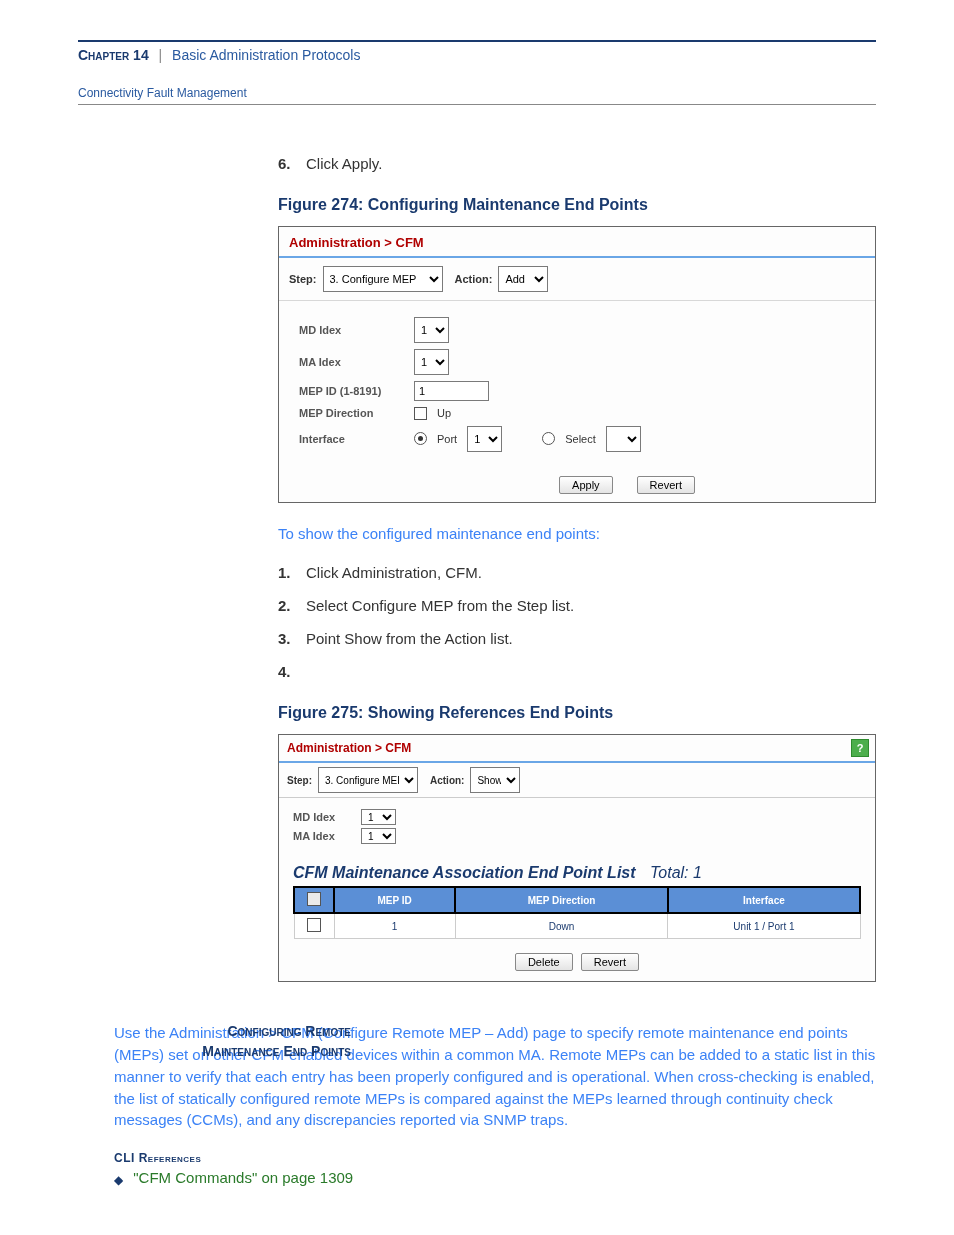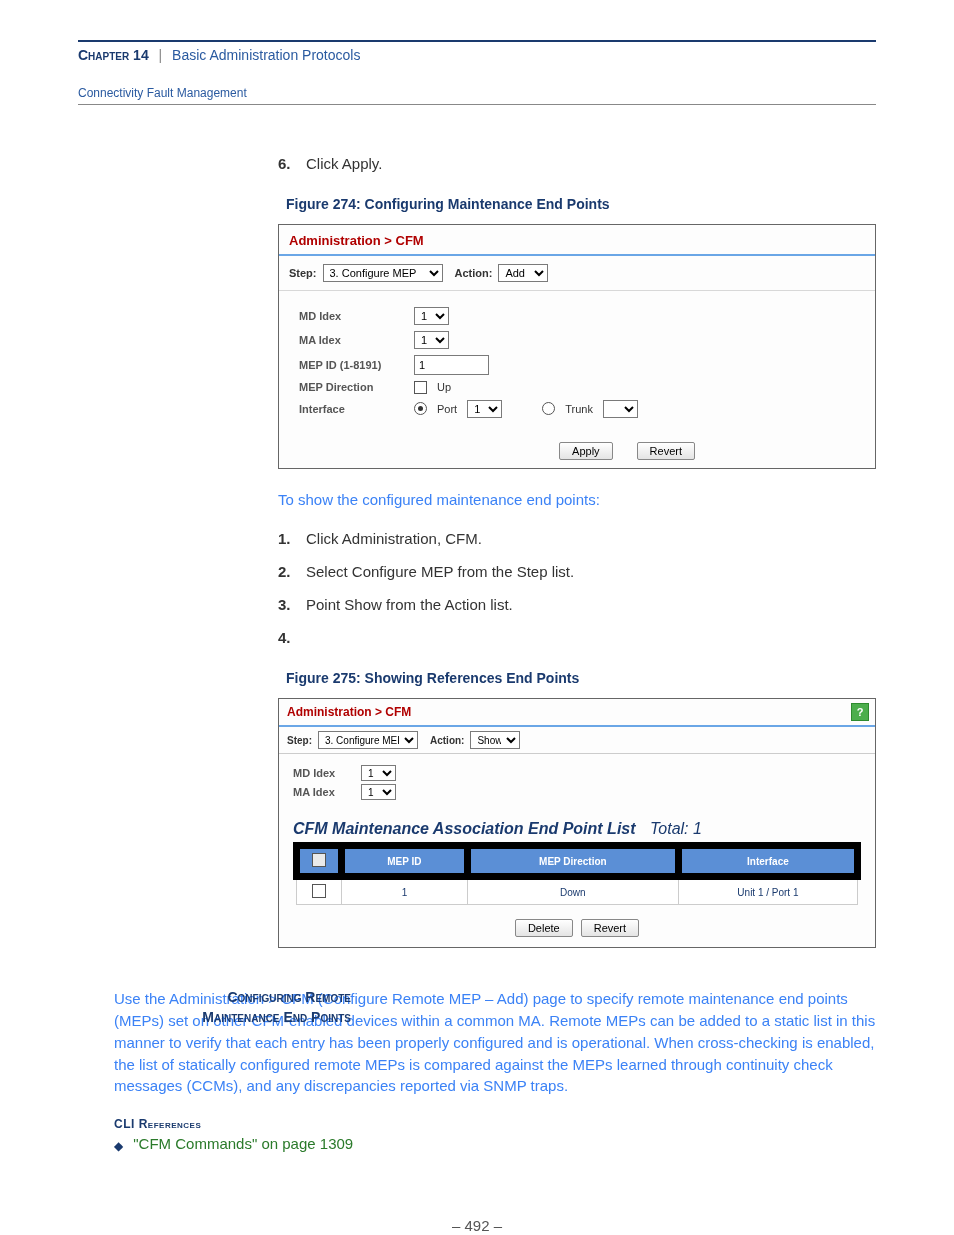--- a/index.html
+++ b/index.html
@@ -58,22 +58,22 @@
     display: flex;
     gap: 10px;
   }
   .step-num {
     font-weight: bold;
     min-width: 18px;
   }
   .figure-caption {
     color: #1a3a6e;
     font-weight: bold;
-    font-size: 14px;
-    margin: 24px 0 12px 8px;
+    font-size: 16px;
+    margin: 24px 0 12px 0;
   }
   .para {
     font-size: 15px;
     line-height: 1.45;
     margin: 20px 0;
     color: #3b82f6;
   }
   .screenshot {
     border: 1px solid #666;
     background: #fdfdfd;
@@ -118,21 +118,21 @@
     width: 60px;
     font-weight: bold;
     color: #555;
     font-size: 11px;
   }
   .ss-select {
     border: 1px solid #7a7a7a;
     background: #fff;
     font-size: 11px;
     padding: 1px 2px;
-    height: 18px;
+    height: 26px;
   }
   .ss-select.small { width: 35px; }
   .ss-input {
     border: 1px solid #7a7a7a;
     background: #fff;
     font-size: 11px;
     padding: 2px 4px;
     width: 65px;
     height: 14px;
   }
@@ -195,21 +195,21 @@
   .list-title {
     color:#1a3a6e;font-weight:bold;margin-top:20px;font-size:16px;font-style:italic;
   }
   .list-total {
     color:#1a3a6e;font-weight:normal;margin-left:10px;
   }
   table.ss-table {
     width:100%;border-collapse:collapse;margin-top:4px;font-size:10px;
   }
   table.ss-table th {
-    background:#5b8fd6;color:#fff;padding:4px;border:7px solid #000000;font-weight:bold;text-align:center;
+    background:#5b8fd6;color:#fff;padding:4px;border:2px solid #000000;font-weight:bold;text-align:center;
   }
   table.ss-table td {
     background:#fff;padding:4px;border:1px solid #ccc;text-align:center;color:#1a3a6e;
   }
   table.ss-table th.cb, table.ss-table td.cb { width:30px; }
   .cb-box {
     width:12px;height:12px;border:1px solid #555;background:#eaeaea;display:inline-block;
   }
   .side-heading {
     position:absolute;
@@ -309,21 +309,21 @@
           <span class="checkbox"></span>
           <span>Up</span>
         </div>
         <div class="ss-field">
           <span class="ss-label">Interface</span>
           <span class="radio checked"></span>
           <span>Port</span>
           <select class="ss-select small"><option>1</option></select>
           <span style="width:20px;"></span>
           <span class="radio"></span>
-          <span>Trunk</span>
+          <span>Select</span>
           <select class="ss-select small"><option></option></select>
         </div>
       </div>
       <div class="ss-footer" style="border-top:none;padding-right:180px;">
         <button class="ss-btn">Apply</button>
         <button class="ss-btn">Revert</button>
       </div>
     </div>
 
     <div class="para">To show the configured maintenance end points:</div>

